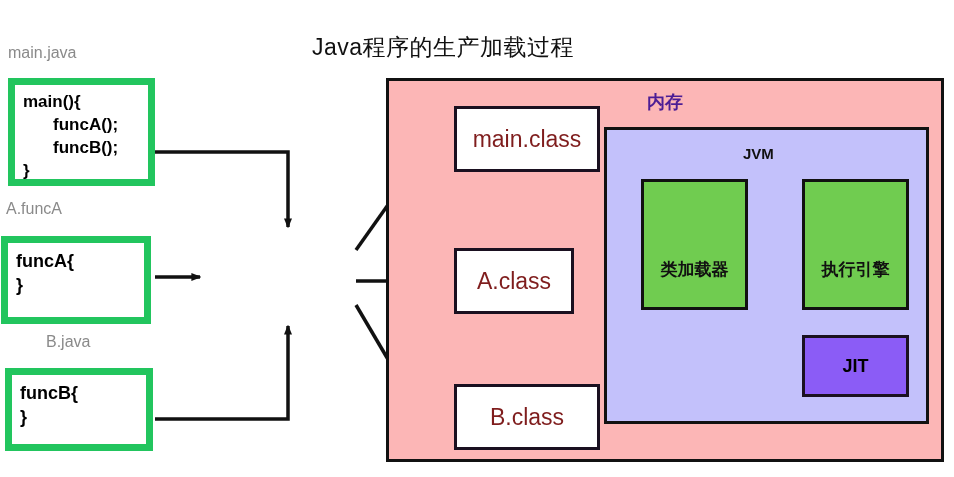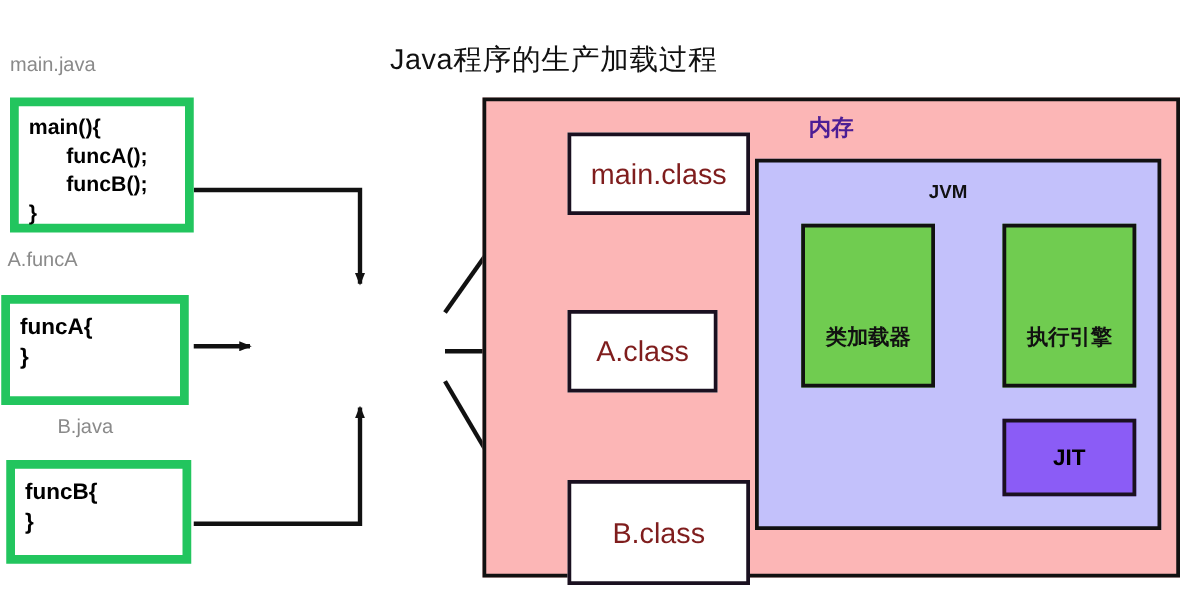--- a/index.html
+++ b/index.html
@@ -81,21 +81,21 @@
 
   
   .class-box {
     background: #ffffff;
     border: 3px solid #1a1020;
     display: flex; align-items: center; justify-content: center;
     font-size: 23px; color: #7f1d1d; margin-left: 40px;
   }
   .cls-main { left: 414px; top: 106px; width: 146px; height: 66px; }
   .cls-a    { left: 414px; top: 248px; width: 120px; height: 66px; }
-  .cls-b    { left: 414px; top: 384px; width: 146px; height: 84px; }
+  .cls-b    { left: 414px; top: 384px; width: 146px; height: 66px; }
 
   
   .jvm-region {
     left: 604px; top: 127px; width: 325px; height: 297px;
     background: #c3c1fb;
     border: 3px solid #111111;
   }
   .jvm-label {
     left: 743px; top: 145px;
     font-size: 15px; font-weight: bold; color: #111111;

